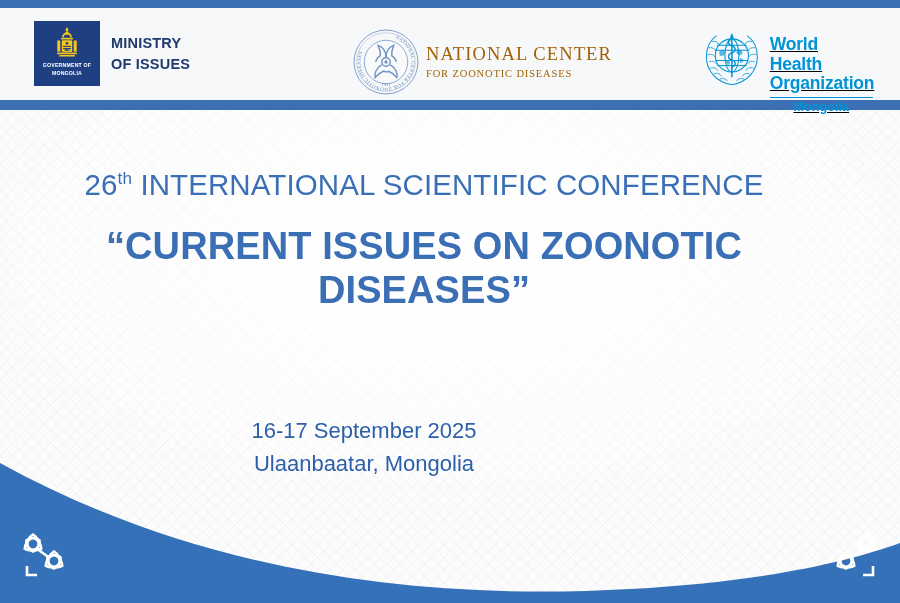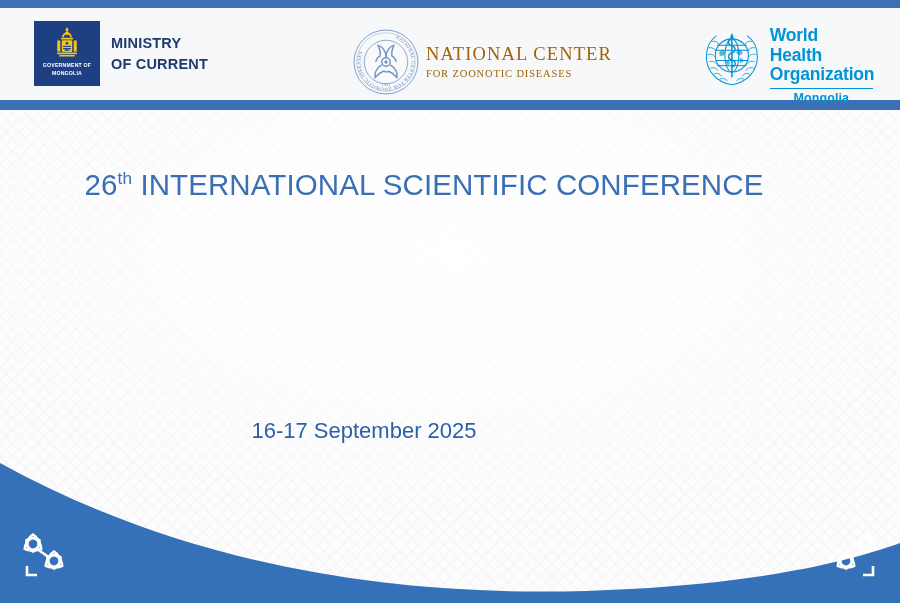--- a/index.html
+++ b/index.html
@@ -125,21 +125,22 @@
   
   .logo-who {
     position: absolute;
     left: 700px; top: 18px;
     display: flex;
     align-items: flex-start;
   }
   .who-emblem { width: 64px; height: 64px; display: block; }
   .who-text {
     margin-left: 6px;
-    margin-top: 0;
+    margin-top: 9px;
+    text-decoration: underline;
   }
   .who-name {
     color: #0093d5;
     font-size: 17.5px;
     font-weight: bold;
     line-height: 1.12;
     letter-spacing: -0.2px;
   }
   .who-rule {
     width: 103px; height: 1.6px;
@@ -251,21 +252,21 @@
             <path d="M17.3 27.6c0.9-0.9 4.5-0.9 5.4 0v0.9h-5.4z"></path>
           </g>
         </svg>
         <div class="moh-crest-text">
           <span>GOVERNMENT OF</span><br>
           <span>MONGOLIA</span>
         </div>
       </div>
       <div class="moh-label">
         <div>MINISTRY</div>
-        <div>OF CURRENT</div>
+        <div>OF ISSUES</div>
       </div>
     </div>
 
     <div class="logo-nczd">
       <svg class="nczd-seal" viewBox="0 0 100 100">
         <circle cx="50" cy="50" r="47" fill="none" stroke="#6f93c6" stroke-width="1.3"></circle>
         <circle cx="50" cy="50" r="43" fill="none" stroke="#9ab4d8" stroke-width="0.8"></circle>
         <circle cx="50" cy="50" r="32" fill="none" stroke="#6f93c6" stroke-width="1.1"></circle>
         <circle cx="50" cy="50" r="29.5" fill="#ffffff" opacity="0.35"></circle>
 
@@ -345,24 +346,29 @@
         <div class="who-name">Organization</div>
         <div class="who-rule"></div>
         <div class="who-country">Mongolia</div>
       </div>
     </div>
 
   </div>
 
   <div class="title-block">
     <div class="line-1"><span>26</span><sup>th</sup>&nbsp;<span>INTERNATIONAL SCIENTIFIC CONFERENCE</span></div>
+    <div class="line-2">
+      <div>“CURRENT ISSUES ON ZOONOTIC</div>
+      <div>DISEASES”</div>
+    </div>
   </div>
 
   <div class="meta-block">
     <div class="meta-date">16-17 September 2025</div>
+    <div class="meta-place">Ulaanbaatar, Mongolia</div>
   </div>
 
   <div class="footer-wave">
     <svg viewBox="0 0 900 180" preserveAspectRatio="none">
 
       <path d="M0 72 C 210 168, 420 190, 620 176 C 760 166, 850 146, 900 130 L900 180 L0 180 Z" fill="#e2e3de"></path>
 
       <path d="M0 40 C 200 150, 420 178, 630 166 C 770 158, 850 138, 900 120 L900 180 L0 180 Z" fill="#3571b8"></path>
     </svg>
 

